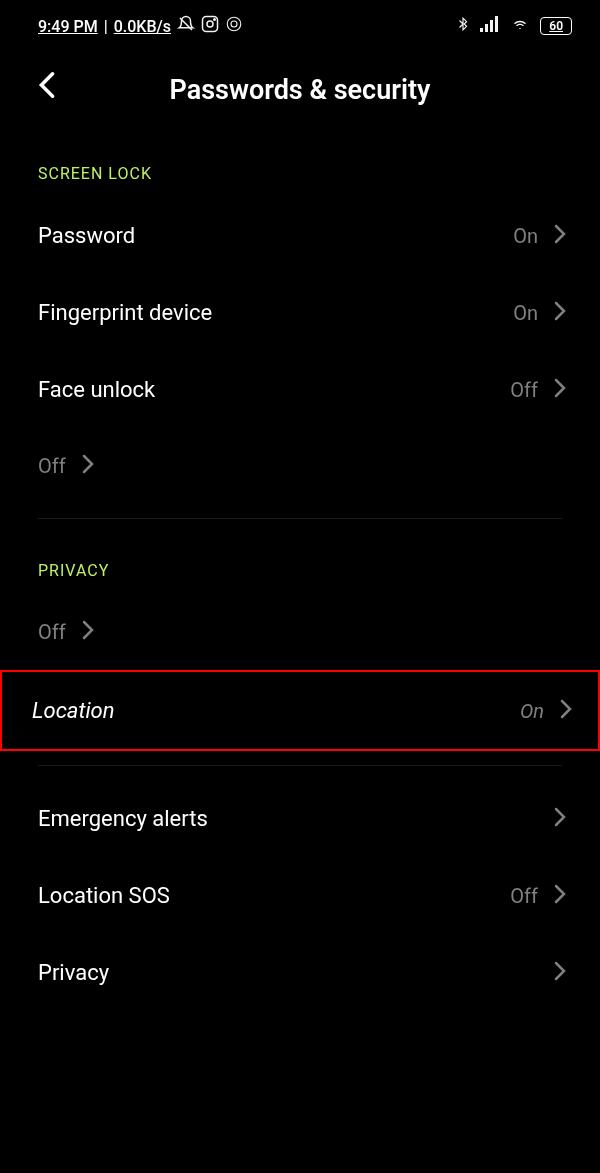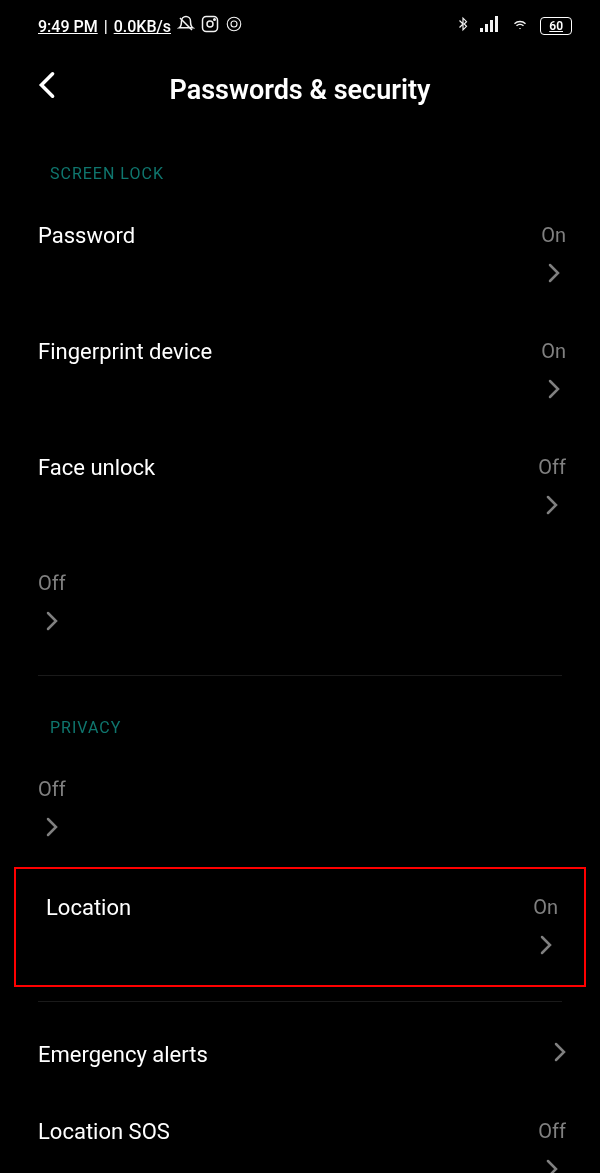--- a/index.html
+++ b/index.html
@@ -54,58 +54,58 @@
     }
     .header-title {
       font-size: 27px;
       font-weight: 600;
       color: #fff;
       position: absolute;
       left: 50%;
       transform: translateX(-50%);
     }
     .section-header {
-      padding: 28px 38px 14px 50px;
+      padding: 28px 38px 14px 38px;
       font-size: 16px;
-      color: #0f766e;
+      color: #bef264;
       letter-spacing: 1px;
     }
     .settings-item {
       display: flex;
-      align-items: flex-start;
+      align-items: flex-end;
       justify-content: space-between;
       padding: 26px 34px 26px 38px;
     }
     .item-label {
       font-size: 22px;
       color: #ffffff;
       font-weight: 400;
     }
     .item-right {
       display: flex;
       align-items: center;
       gap: 16px;
-      flex-direction: column;
     }
     .item-value {
       font-size: 20px;
       color: #808080;
     }
     .chevron {
       color: #808080;
     }
     .divider {
       height: 1px;
       background: #1a1a1a;
       margin: 14px 38px;
     }
     .highlight {
       border: 2.5px solid #ff0000;
-      margin: 0 14px;
+      margin: 0 0;
       padding: 26px 26px 26px 30px;
+      font-style: italic;
     }
     .status-icon {
       opacity: 0.95;
     }
   </style>
 </head>
 <body>
 
 <div class="status-bar">
   <div class="status-left">

